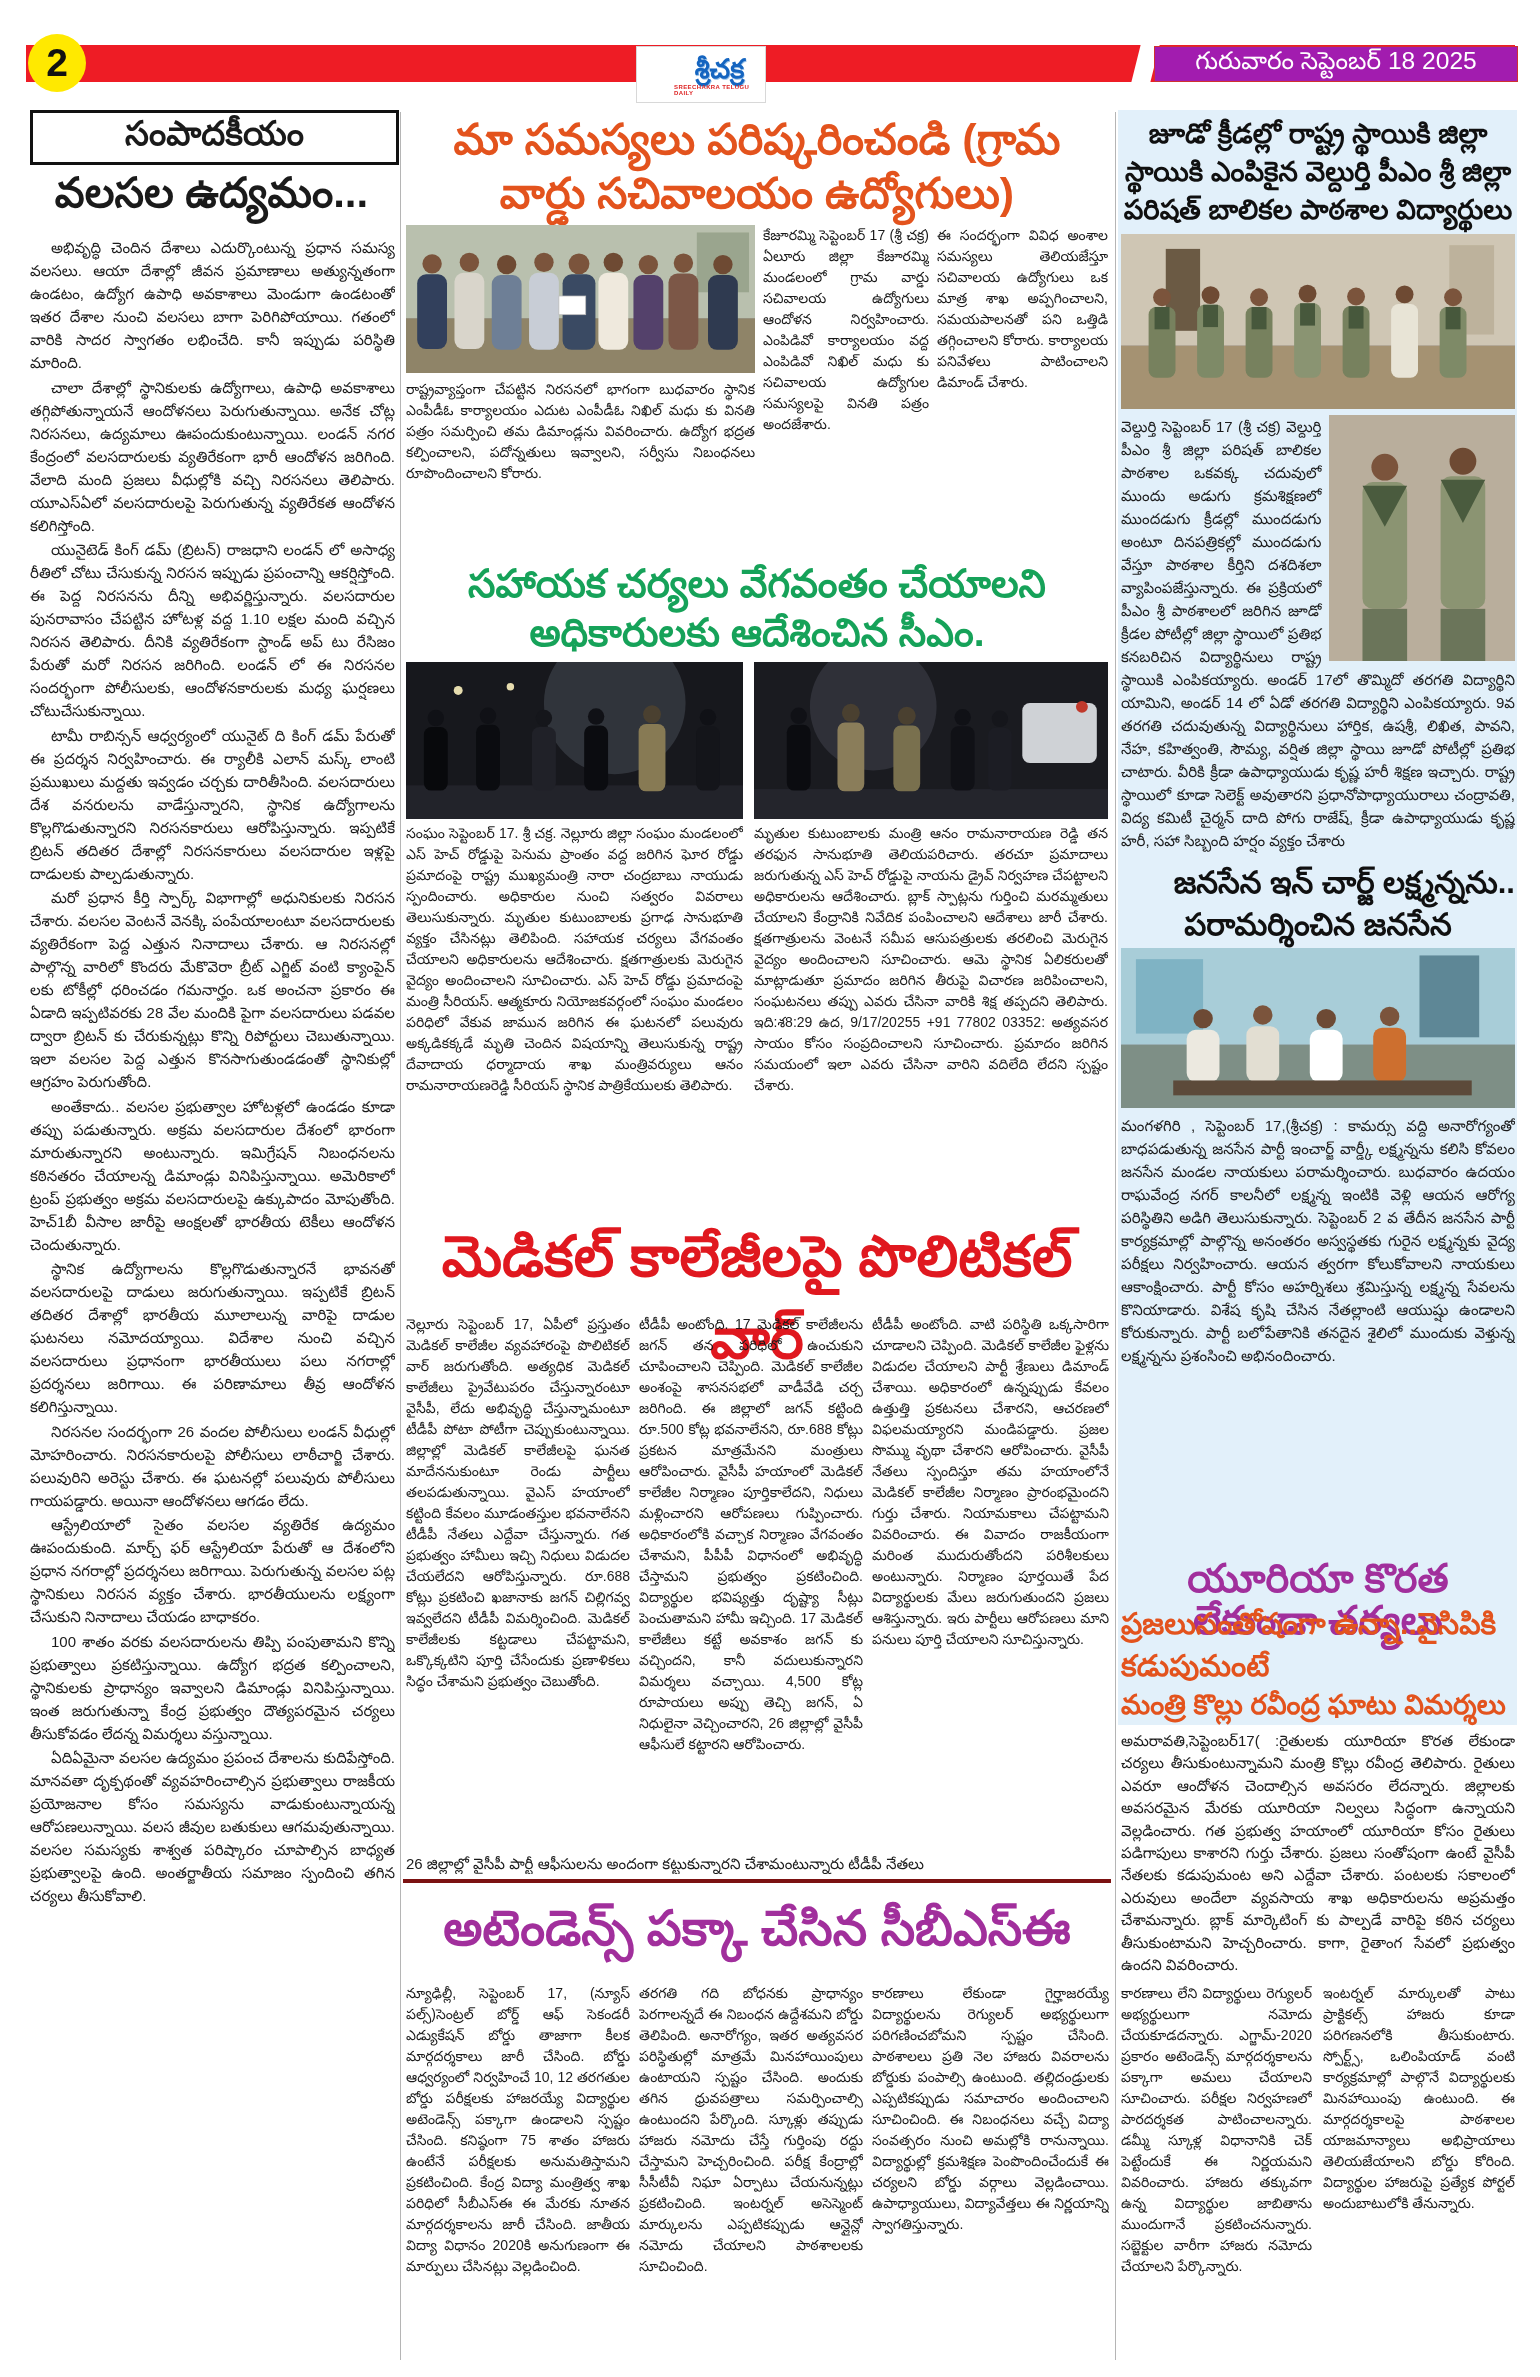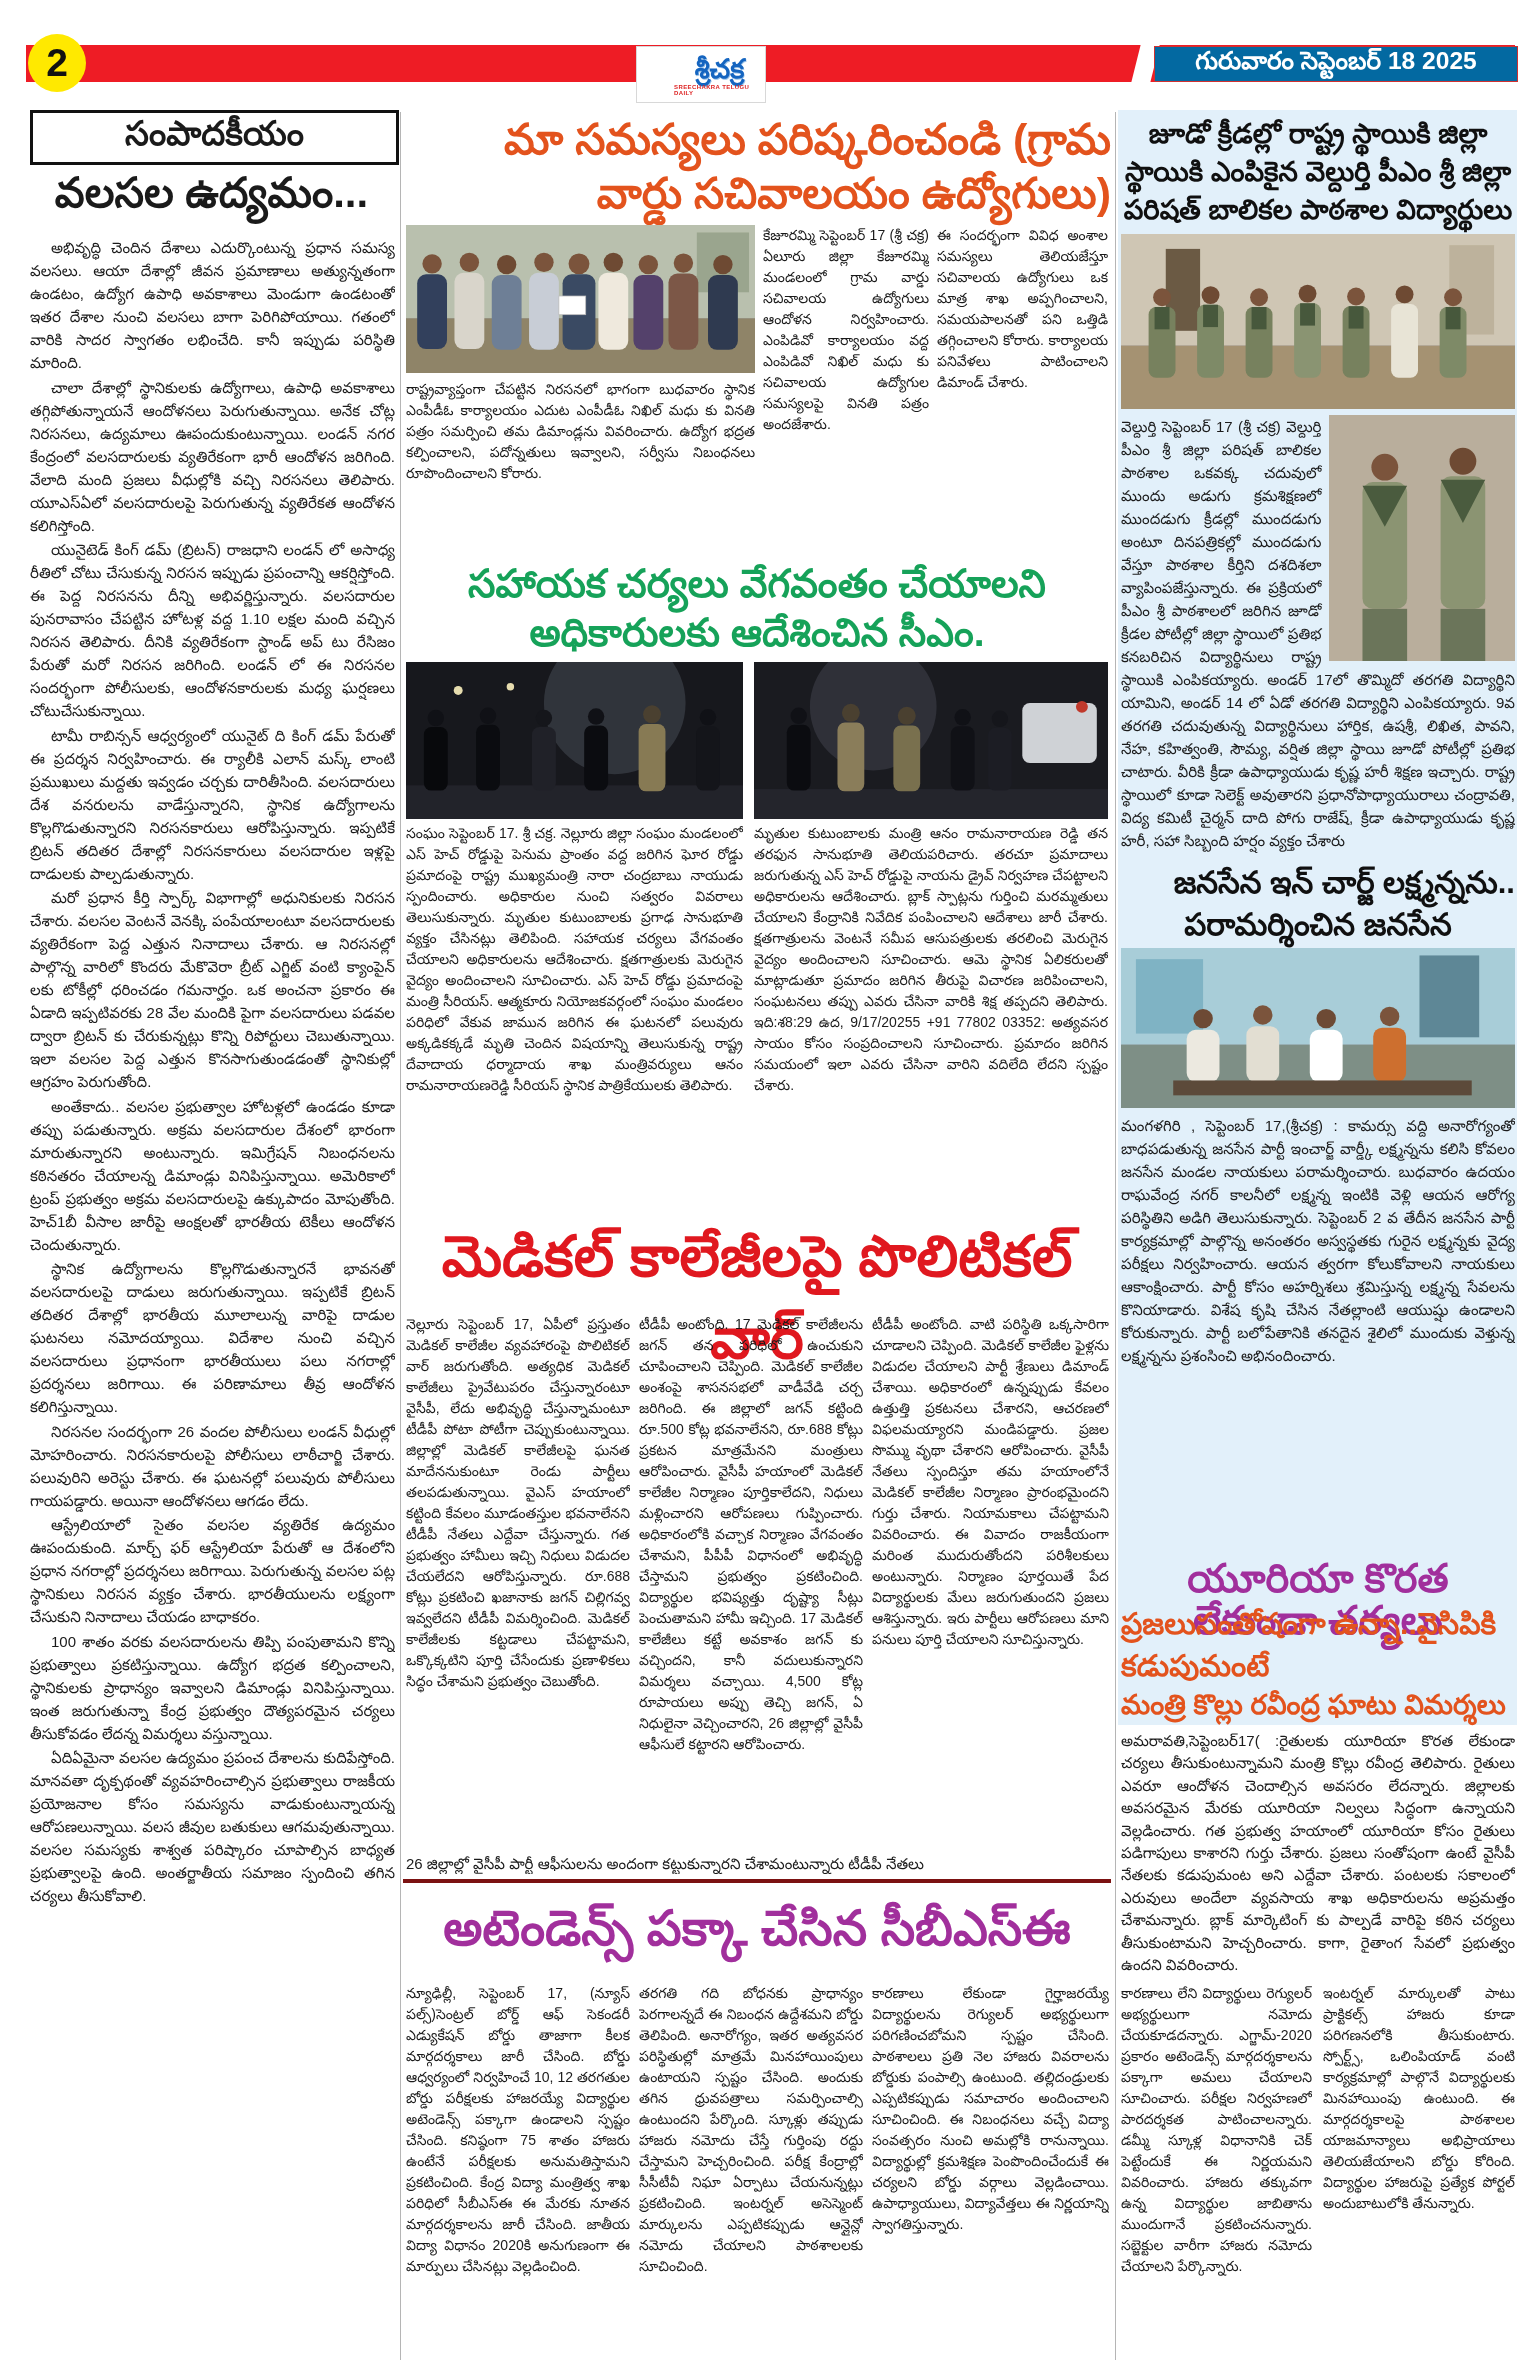--- a/index.html
+++ b/index.html
@@ -8,35 +8,35 @@
   .abs{position:absolute;}
   
   #topbar{left:26px;top:45px;width:1489px;height:37px;background:#ee1c25;}
   #pagenum{left:28px;top:34px;width:58px;height:58px;border-radius:50%;background:#ffe900;
            display:flex;align-items:center;justify-content:center;font-size:39px;font-weight:bold;color:#111;}
   #masthead{left:636px;top:46px;width:91px;height:55px;background:#ffffff;border:0.7px solid #d8d8d8;
             display:flex;flex-direction:column;align-items:center;justify-content:center;padding-left:37px;}
   #masthead .t{font-size:27px;font-weight:bold;color:#1565c0;line-height:30px;text-shadow:0.7px 0.7px 0 #9cc3e8;}
   #masthead .s{font-size:6px;font-weight:bold;color:#d22;letter-spacing:0.4px;}
   #dateslash{left:1136px;top:45px;width:19.4px;height:37px;background:#ffffff;transform:skewX(-14deg);}
-  #datebox{left:1154px;top:46px;width:362px;height:34px;background:#0369a1;border:1.5px solid #d03030;
-           display:flex;align-items:center;justify-content:center;color:#fff;font-size:24.6px;font-weight:bold;}
+  #datebox{left:1154px;top:46px;width:362px;height:34px;background:#a21caf;border:1.5px solid #d03030;
+           display:flex;align-items:center;justify-content:center;color:#fff;font-size:24.6px;font-weight:normal;}
   
   .vsep{width:0.7px;background:#b5b5b5;}
   
   #edbox{left:30px;top:110px;width:363px;height:49px;border:3px solid #111;display:flex;align-items:center;justify-content:center;
          font-size:34px;font-weight:bold;}
   #edhead{left:30px;top:166px;width:363px;height:63px;display:flex;align-items:center;justify-content:center;
           font-size:42px;font-weight:bold;}
   #edbody{left:30px;top:236px;width:365px;height:2122px;font-size:15px;line-height:23px;text-align:justify;overflow:hidden;}
   #edbody p{margin:0 0 1.5px 0;text-indent:21px;}
   
   .bodytext{font-size:14px;line-height:21px;text-align:justify;overflow:hidden;}
   
-  #h1a,#h1b{left:403px;width:708px;text-align:right;font-weight:bold;color:#e3531d;font-size:43px;line-height:52px;}
+  #h1a,#h1b{left:403px;width:708px;text-align:center;font-weight:bold;color:#e3531d;font-size:43px;line-height:52px;}
   #h1a{top:113px;} #h1b{top:167px;}
   #h2a,#h2b{left:403px;width:708px;text-align:center;font-weight:bold;color:#16a259;font-size:39px;line-height:46px;}
   #h2a{top:561px;} #h2b{top:610px;}
   #h3{left:403px;top:1215px;width:708px;text-align:center;font-weight:bold;color:#e0181f;font-size:57px;line-height:82px;}
   #medclose{left:406px;top:1853px;width:705px;font-size:15px;line-height:21px;overflow:hidden;white-space:nowrap;}
   #medrule{left:403px;top:1879px;width:708px;height:3.7px;background:#7b1212;}
   #h4{left:403px;top:1888px;width:708px;text-align:center;font-weight:bold;color:#a12f9c;font-size:49px;line-height:81px;}
   
   .photo{overflow:hidden;background:#888;}
   .photo svg{display:block;width:100%;height:100%;}

